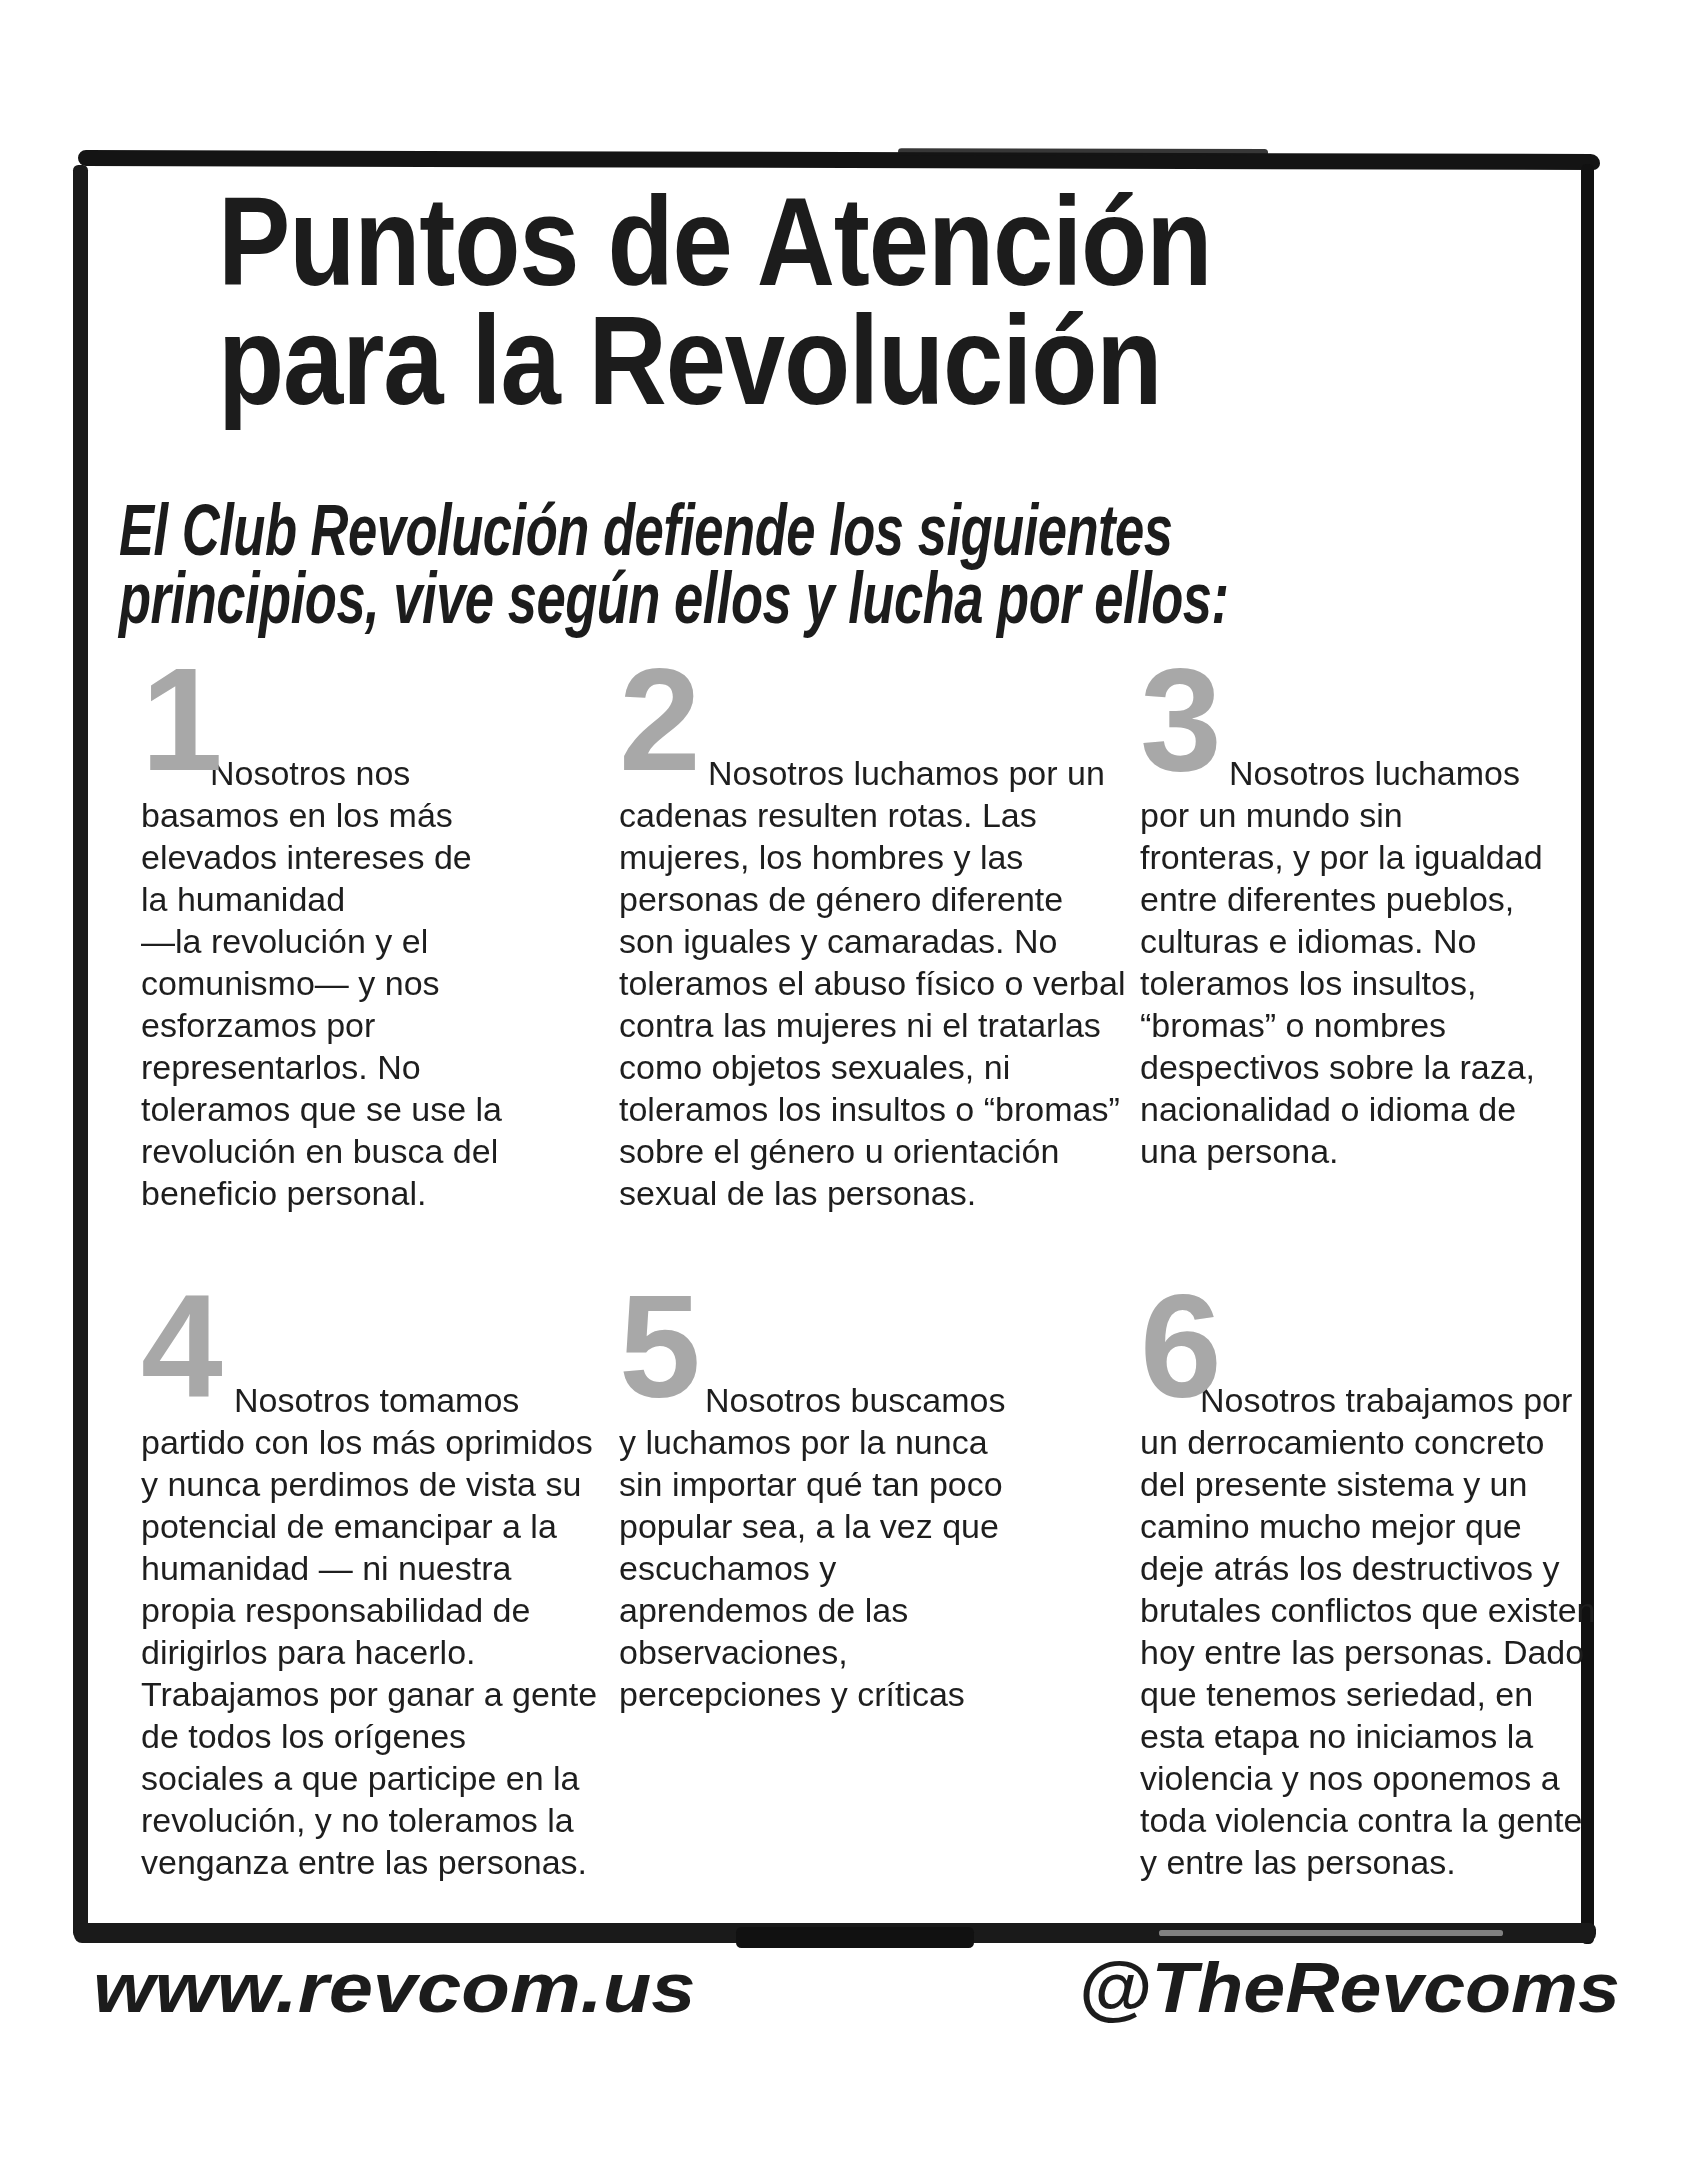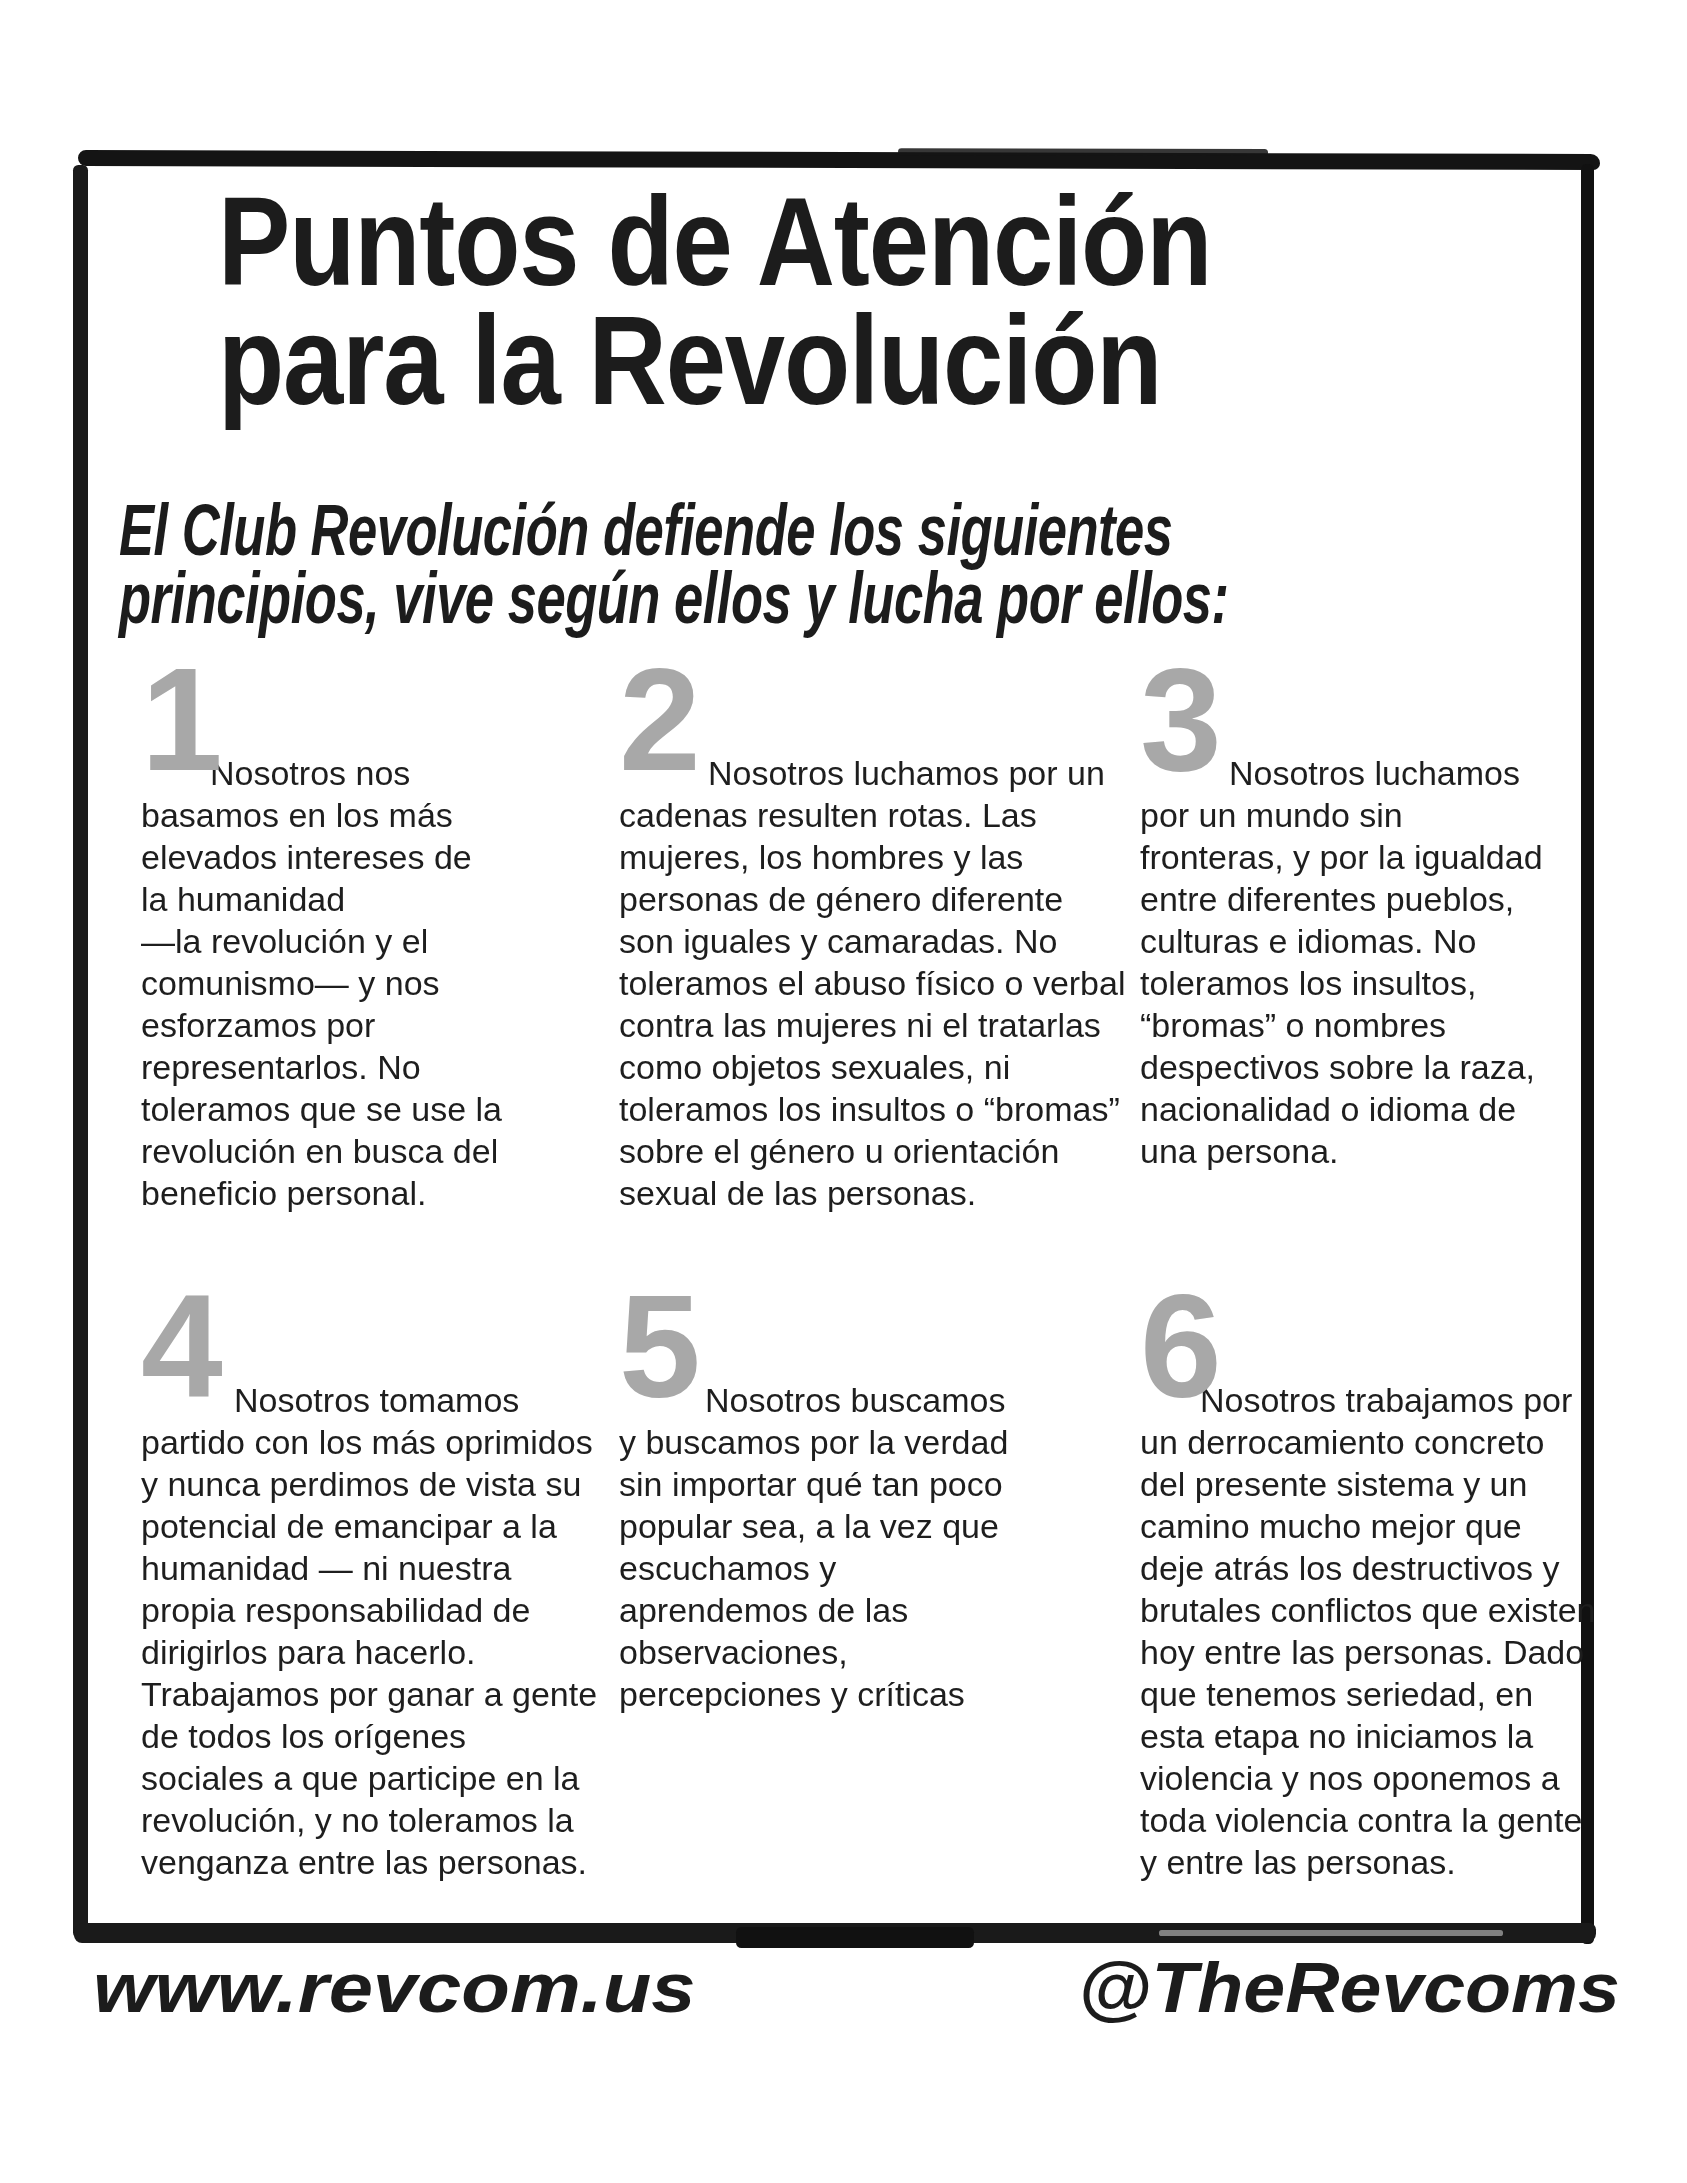--- a/index.html
+++ b/index.html
@@ -122,21 +122,21 @@
     <span class="line">Trabajamos por ganar a gente</span>
     <span class="line">de todos los orígenes</span>
     <span class="line">sociales a que participe en la</span>
     <span class="line">revolución, y no toleramos la</span>
     <span class="line">venganza entre las personas.</span>
   </div>
 
   <div class="point p5">
     <span class="numeral">5</span>
     <span class="line first">Nosotros buscamos</span>
-    <span class="line">y buscamos por la verdad</span>
+    <span class="line">y luchamos por la nunca</span>
     <span class="line">sin importar qué tan poco</span>
     <span class="line">popular sea, a la vez que</span>
     <span class="line">escuchamos y</span>
     <span class="line">aprendemos de las</span>
     <span class="line">observaciones,</span>
     <span class="line">percepciones y críticas</span>
   </div>
 
   <div class="point p6">
     <span class="numeral">6</span>

